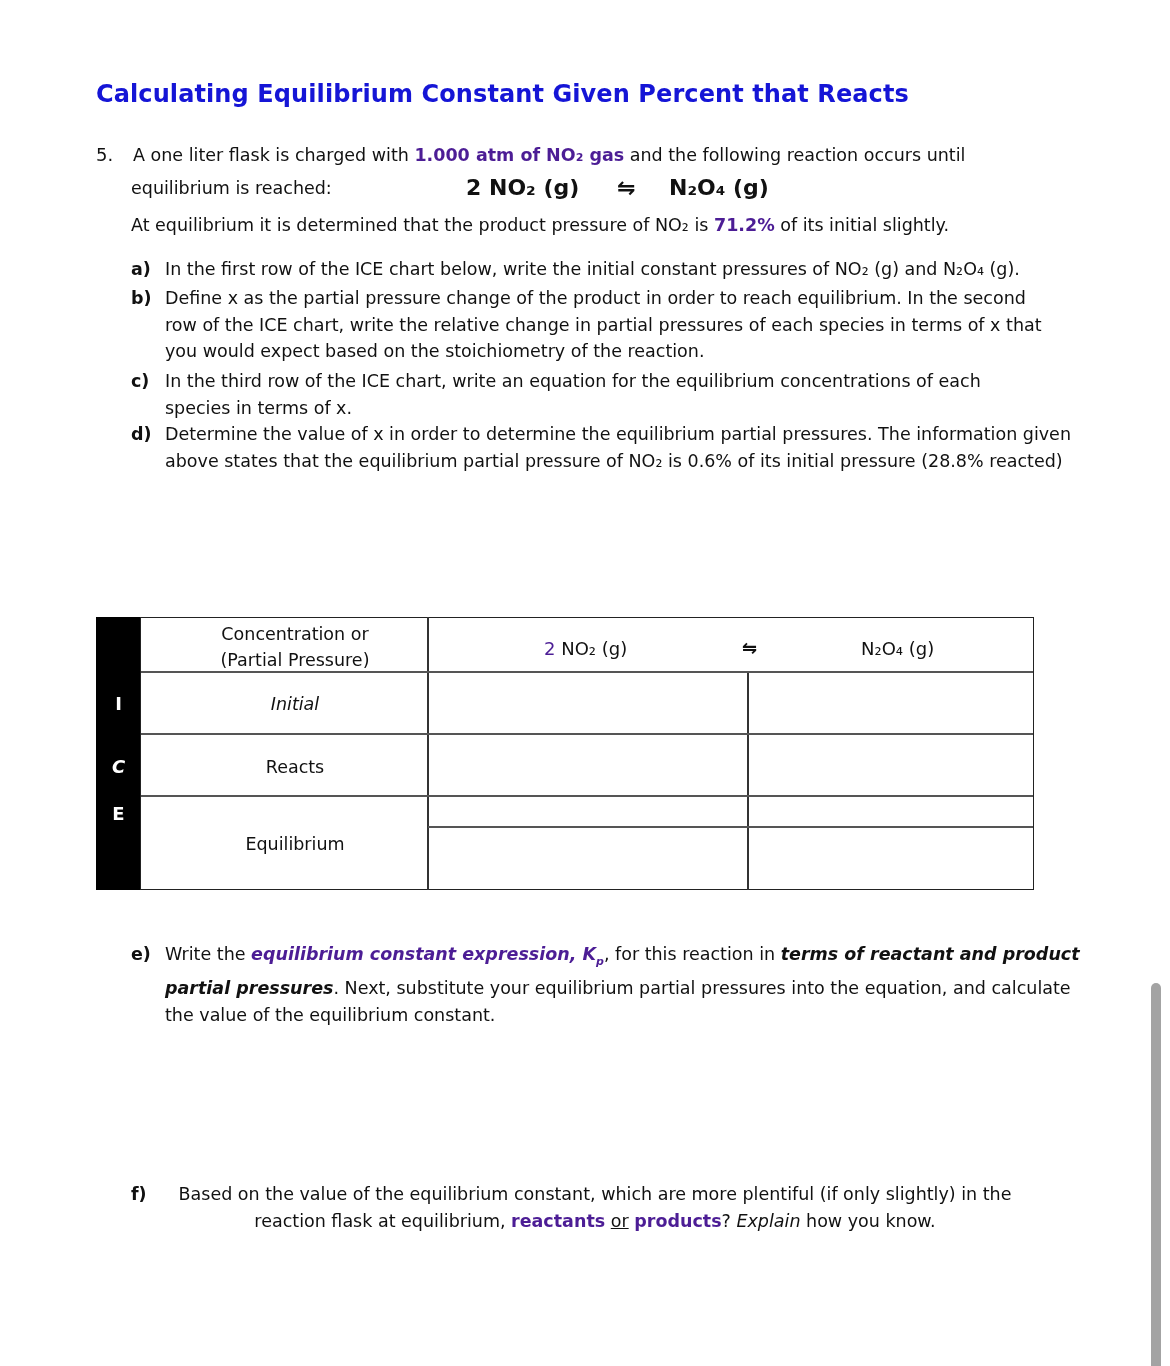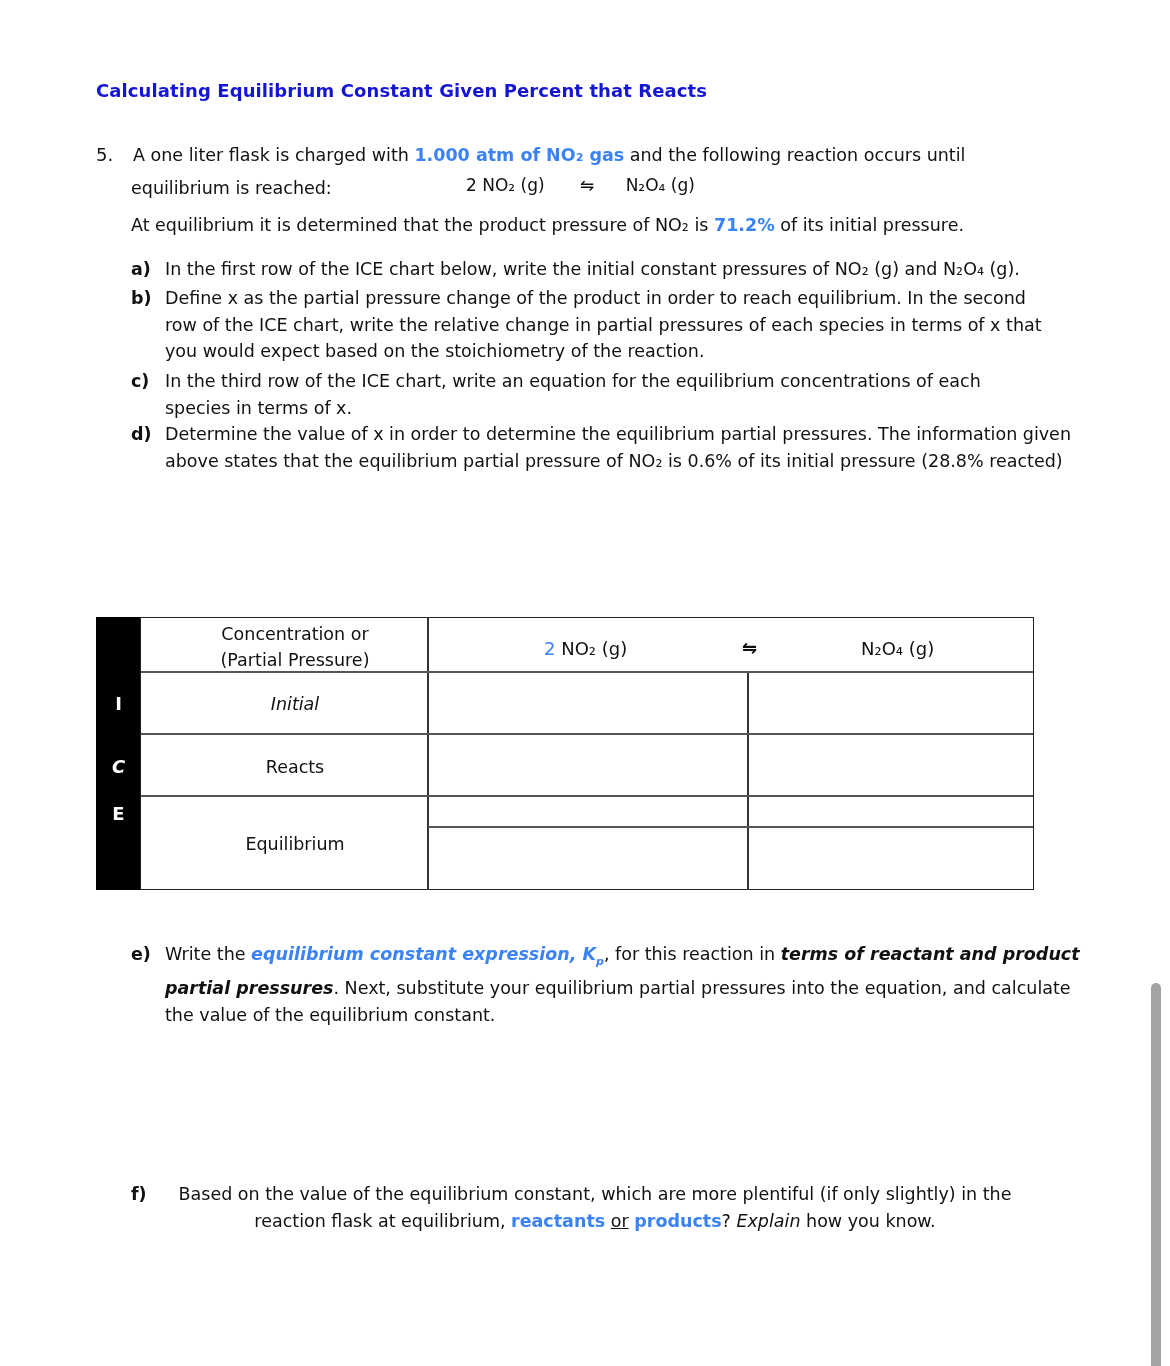--- a/index.html
+++ b/index.html
@@ -1,30 +1,30 @@
 <!DOCTYPE html>
 <html><head>
   <meta charset="utf-8">
   <style>
     * { box-sizing: border-box; margin: 0; padding: 0; }
     html, body { width: 1170px; height: 1366px; background: #ffffff; overflow: hidden; }
     body { position: relative; font-family: "DejaVu Sans", sans-serif; color: #111; font-size: 18px; }
-    .blue { color: #3b82f6; }
+    .blue { color: #4c1d95; }
     .bold { font-weight: bold; }
     .ital { font-style: italic; }
     .ul { text-decoration: underline; }
     .abs { position: absolute; white-space: nowrap; }
 
-    #section-title { left: 96px; top: 80px; font-size: 18px; font-weight: bold; color: #1515d6; letter-spacing: 0.1px; }
+    #section-title { left: 96px; top: 80px; font-size: 24px; font-weight: bold; color: #1515d6; letter-spacing: 0.1px; }
 
     .qline { font-size: 17.5px; line-height: 26px; }
     #q-num { left: 96px; top: 142px; font-size: 18px; }
     #q-line1 { left: 133px; top: 142px; }
     #q-line2 { left: 131px; top: 175px; }
-    #reaction-top { left: 466px; top: 175px; font-weight: normal; font-size: 17px; }
+    #reaction-top { left: 466px; top: 175px; font-weight: bold; font-size: 22px; }
     #reaction-top span { display: inline-block; }
     #q-line3 { left: 131px; top: 212px; }
 
     .item { position: absolute; left: 131px; width: 960px; font-size: 17.5px; line-height: 26.5px; }
     .item .lbl { position: absolute; left: 0; top: 0; font-weight: bold; }
     .item .txt { margin-left: 34px; white-space: normal; }
 
     
     #ice-table { position: absolute; left: 96px; top: 617px; width: 938px; height: 273px; }
     #ice-sidebar { position: absolute; left: 0; top: 0; width: 45px; height: 273px; background: #000; }
@@ -46,21 +46,21 @@
 <div id="q-line1" class="abs qline">
   <span>A one liter flask is charged with </span><span class="blue bold">1.000 atm of NO₂ gas</span><span> and the following reaction occurs until</span>
 </div>
 <div id="q-line2" class="abs qline">equilibrium is reached:</div>
 <div id="reaction-top" class="abs">
   <span>2 NO₂ (g)</span>
   <span style="margin:0 26px 0 30px;">⇋</span>
   <span>N₂O₄ (g)</span>
 </div>
 <div id="q-line3" class="abs qline">
-  <span>At equilibrium it is determined that the product pressure of NO₂ is </span><span class="blue bold">71.2%</span><span> of its initial pressure.</span>
+  <span>At equilibrium it is determined that the product pressure of NO₂ is </span><span class="blue bold">71.2%</span><span> of its initial slightly.</span>
 </div>
 
 <div class="item" style="top:256px;">
   <span class="lbl">a)</span>
   <div class="txt">In the first row of the ICE chart below, write the initial constant pressures of NO₂ (g) and N₂O₄ (g).</div>
 </div>
 <div class="item" style="top:285px;">
   <span class="lbl">b)</span>
   <div class="txt" style="width:890px;">Define x as the partial pressure change of the product in order to reach equilibrium. In the second row of the ICE chart, write the relative change in partial pressures of each species in terms of x that you would expect based on the stoichiometry of the reaction.</div>
 </div>

